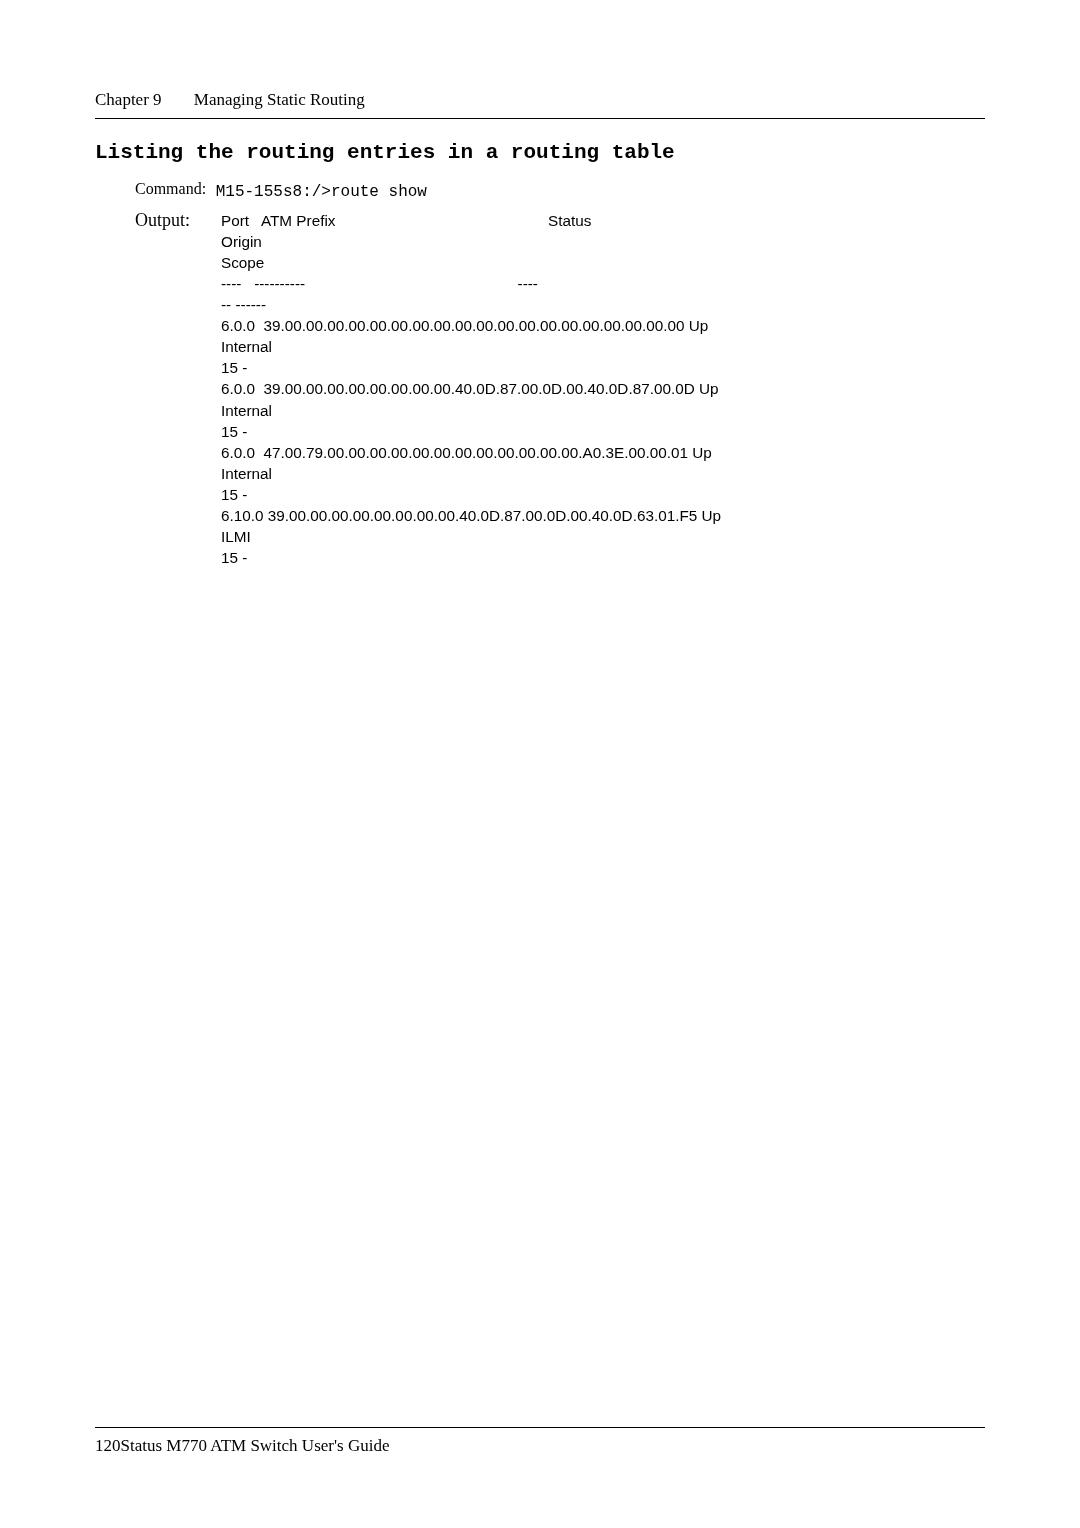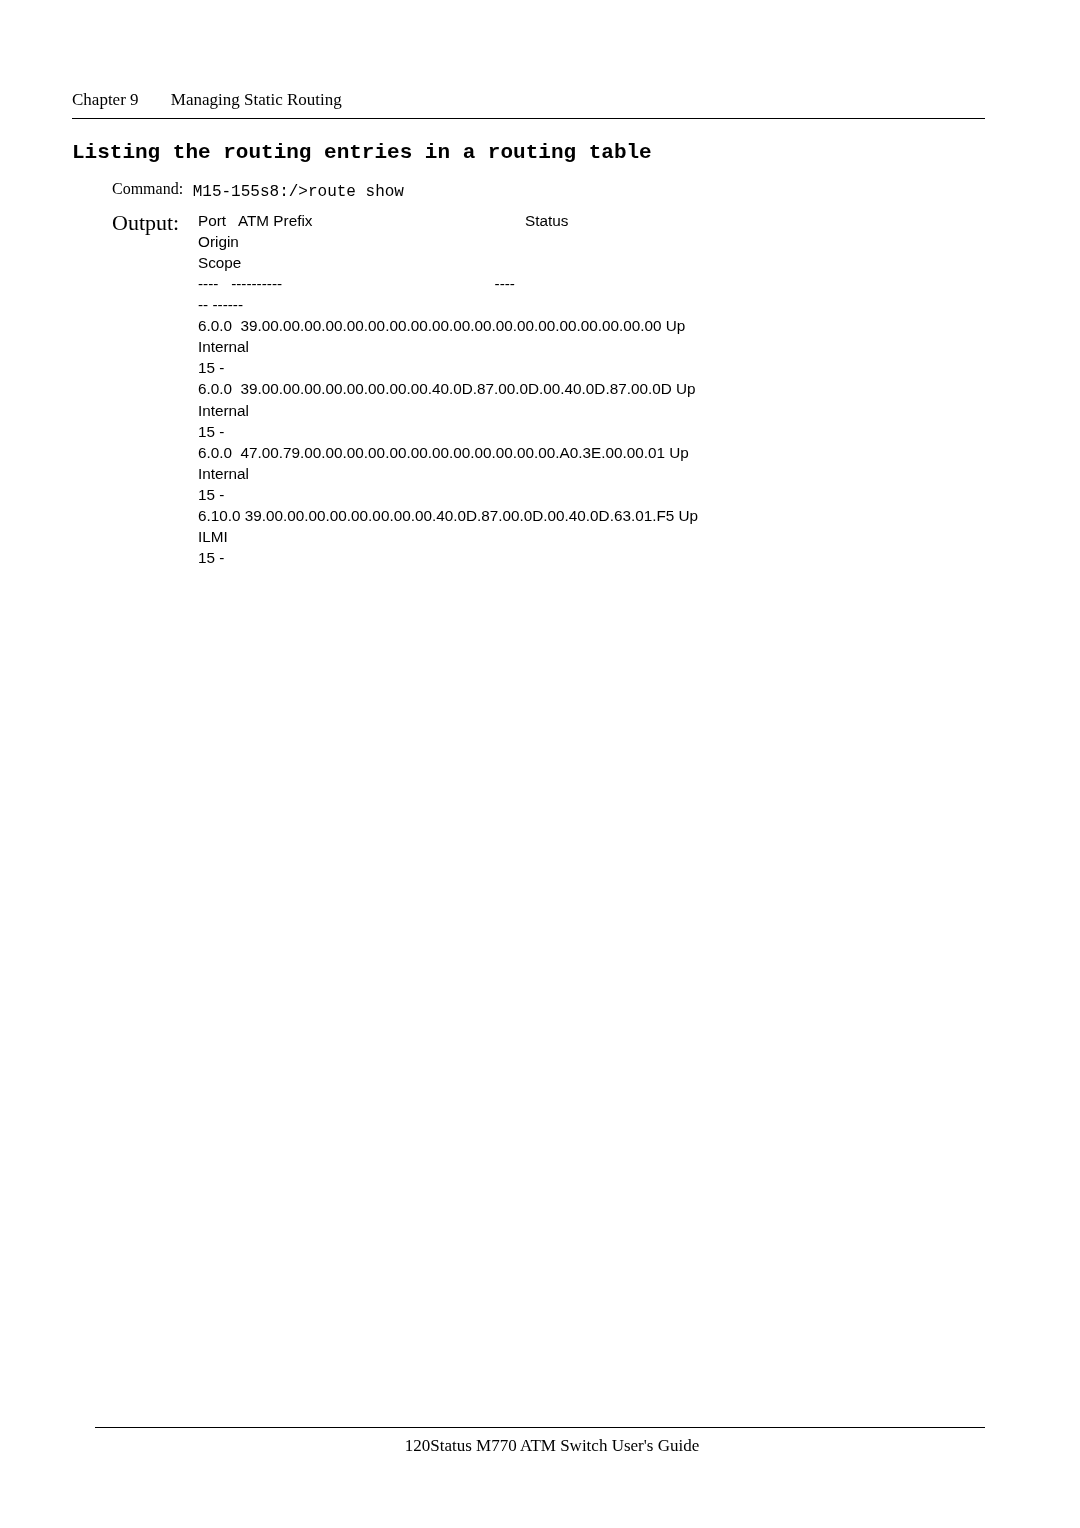--- a/index.html
+++ b/index.html
@@ -7,21 +7,21 @@
     padding: 0;
     background: #ffffff;
     font-family: "Book Antiqua", Palatino, "Palatino Linotype", Georgia, serif;
     color: #000;
     width: 1080px;
     height: 1528px;
     position: relative;
     box-sizing: border-box;
   }
   .page {
-    padding: 90px 95px 0 72px;
+    padding: 90px 95px 0 95px;
     box-sizing: border-box;
   }
   .running-head {
     font-size: 17px;
     margin-bottom: 8px;
   }
   .chap-label { margin-right: 28px; }
   .rule-top {
     border: none;
     border-top: 1.5px solid #000;
@@ -51,21 +51,21 @@
     display: inline-block;
     vertical-align: top;
     font-size: 16px;
   }
   .output-row {
     display: flex;
     align-items: flex-start;
     margin-top: 4px;
   }
   .output-label {
-    font-size: 22px;
+    font-size: 18px;
     width: 86px;
     flex: 0 0 86px;
   }
   .output-block {
     font-family: Liberation Sans, sans-serif;
     font-size: 15.3px;
     line-height: 1.38;
     white-space: pre;
   }
   .after-text {
@@ -79,23 +79,22 @@
     left: 95px;
     right: 95px;
   }
   .rule-bottom {
     border: none;
     border-top: 1.5px solid #000;
     margin: 0 0 8px 0;
   }
   .footer-row {
     display: flex;
-    justify-content: center;
+    justify-content: flex-start;
     font-size: 17px;
-    margin-left: 24px;
   }
 </style>
 </head>
 <body>
 
 <div class="page">
 
   <div class="running-head">
     <span class="chap-label">Chapter 9</span>
     <span>Managing Static Routing</span>

